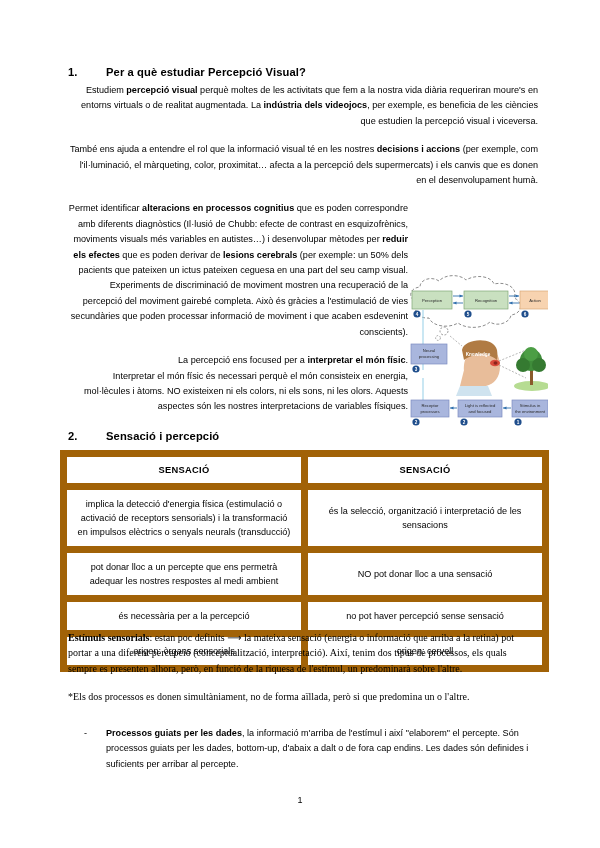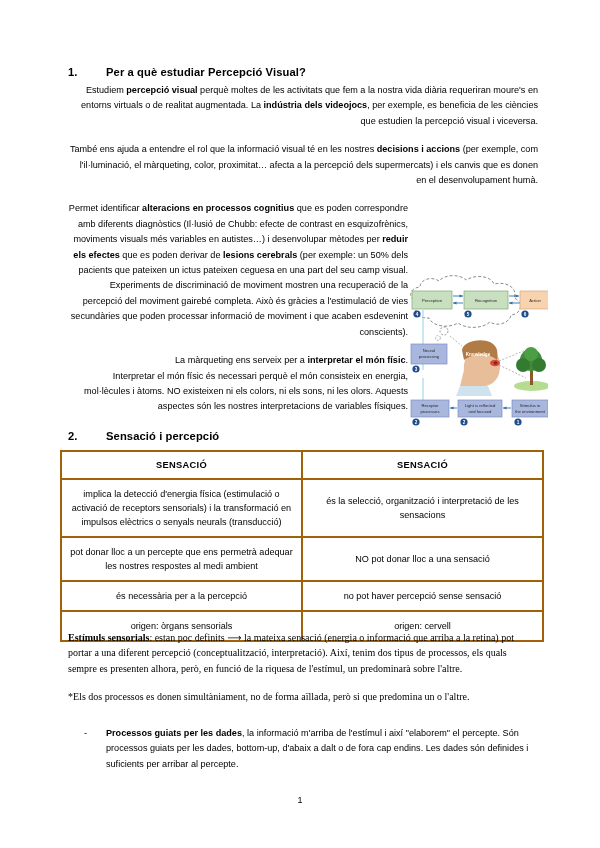--- a/index.html
+++ b/index.html
@@ -61,21 +61,21 @@
   .heading2wrap { position: absolute; left: 68px; top: 430px; width: 470px;}
 
   
   .tablewrap { position: absolute; left: 60px; top: 450px; width: 482px; }
   table.sp {
     border-collapse: collapse;
     width: 482px;
     table-layout: fixed;
   }
   table.sp td, table.sp th {
-    border: 2px solid #a16207;
+    border: 7px solid #a16207;
     padding: 7px 8px;
     font-size: 9.1px;
     line-height: 14px;
     text-align: center;
     vertical-align: middle;
   }
   table.sp th {
     font-weight: bold;
     font-size: 9.3px;
     padding: 6px 8px;
@@ -131,21 +131,21 @@
     <h2 class="heading">
       <span class="num">1.</span><span>Per a què estudiar Percepció Visual?</span>
     </h2>
 
     <p class="para"><span>Estudiem </span><b>percepció visual</b><span> perquè moltes de les activitats que fem a la nostra vida diària requeriran moure's en entorns virtuals o de realitat augmentada. La </span><b>indústria dels videojocs</b><span>, per exemple, es beneficia de les ciències que estudien la percepció visual i viceversa.</span></p>
 
     <p class="para"><span>També ens ajuda a entendre el rol que la informació visual té en les nostres </span><b>decisions i accions</b><span> (per exemple, com l'il·luminació, el màrqueting, color, proximitat… afecta a la percepció dels supermercats) i els canvis que es donen en el desenvolupament humà.</span></p>
 
     <p class="para wrapcol"><span>Permet identificar </span><b>alteracions en processos cognitius</b><span> que es poden correspondre amb diferents diagnòstics (Il·lusió de Chubb: efecte de contrast en esquizofrènics, moviments visuals més variables en autistes…) i desenvolupar mètodes per </span><b>reduir els efectes</b><span> que es poden derivar de </span><b>lesions cerebrals</b><span> (per exemple: un 50% dels pacients que pateixen un ictus pateixen ceguesa en una part del seu camp visual. Experiments de discriminació de moviment mostren una recuperació de la percepció del moviment gairebé completa. Això és gràcies a l'estimulació de vies secundàries que poden processar informació de moviment i que acaben esdevenint conscients).</span></p>
 
-    <p class="para tight wrapcol"><span>La màrqueting ens serveix per a </span><b>interpretar el món físic</b><span>.</span></p>
+    <p class="para tight wrapcol"><span>La percepció ens focused per a </span><b>interpretar el món físic</b><span>.</span></p>
 
     <p class="para wrapcol">Interpretar el món físic és necessari perquè el món consisteix en energia, mol·lècules i àtoms. NO existeixen ni els colors, ni els sons, ni les olors. Aquests aspectes són les nostres interpretacions de variables físiques.</p>
   </div>
 
   <div class="figure">
     <svg class="fig-svg" viewBox="0 0 150 152" xmlns="http://www.w3.org/2000/svg">
 
       <path d="M20 28 C10 26 10 14 22 13 C22 5 34 2 41 7 C47 0 62 0 68 6 C78 0 93 2 96 10 C110 7 120 15 116 24 C126 28 124 40 113 41 C112 49 99 53 92 48 C84 55 68 55 60 49 C50 55 34 52 31 44 C20 45 14 36 20 28 Z" fill="#ffffff" stroke="#6f6f6f" stroke-width="0.8" stroke-dasharray="3,2"></path>
       <circle cx="46" cy="57" r="4" fill="#ffffff" stroke="#6f6f6f" stroke-width="0.7" stroke-dasharray="2,1.6"></circle>
       <circle cx="40" cy="64" r="2.4" fill="#ffffff" stroke="#6f6f6f" stroke-width="0.6" stroke-dasharray="1.6,1.3"></circle>

